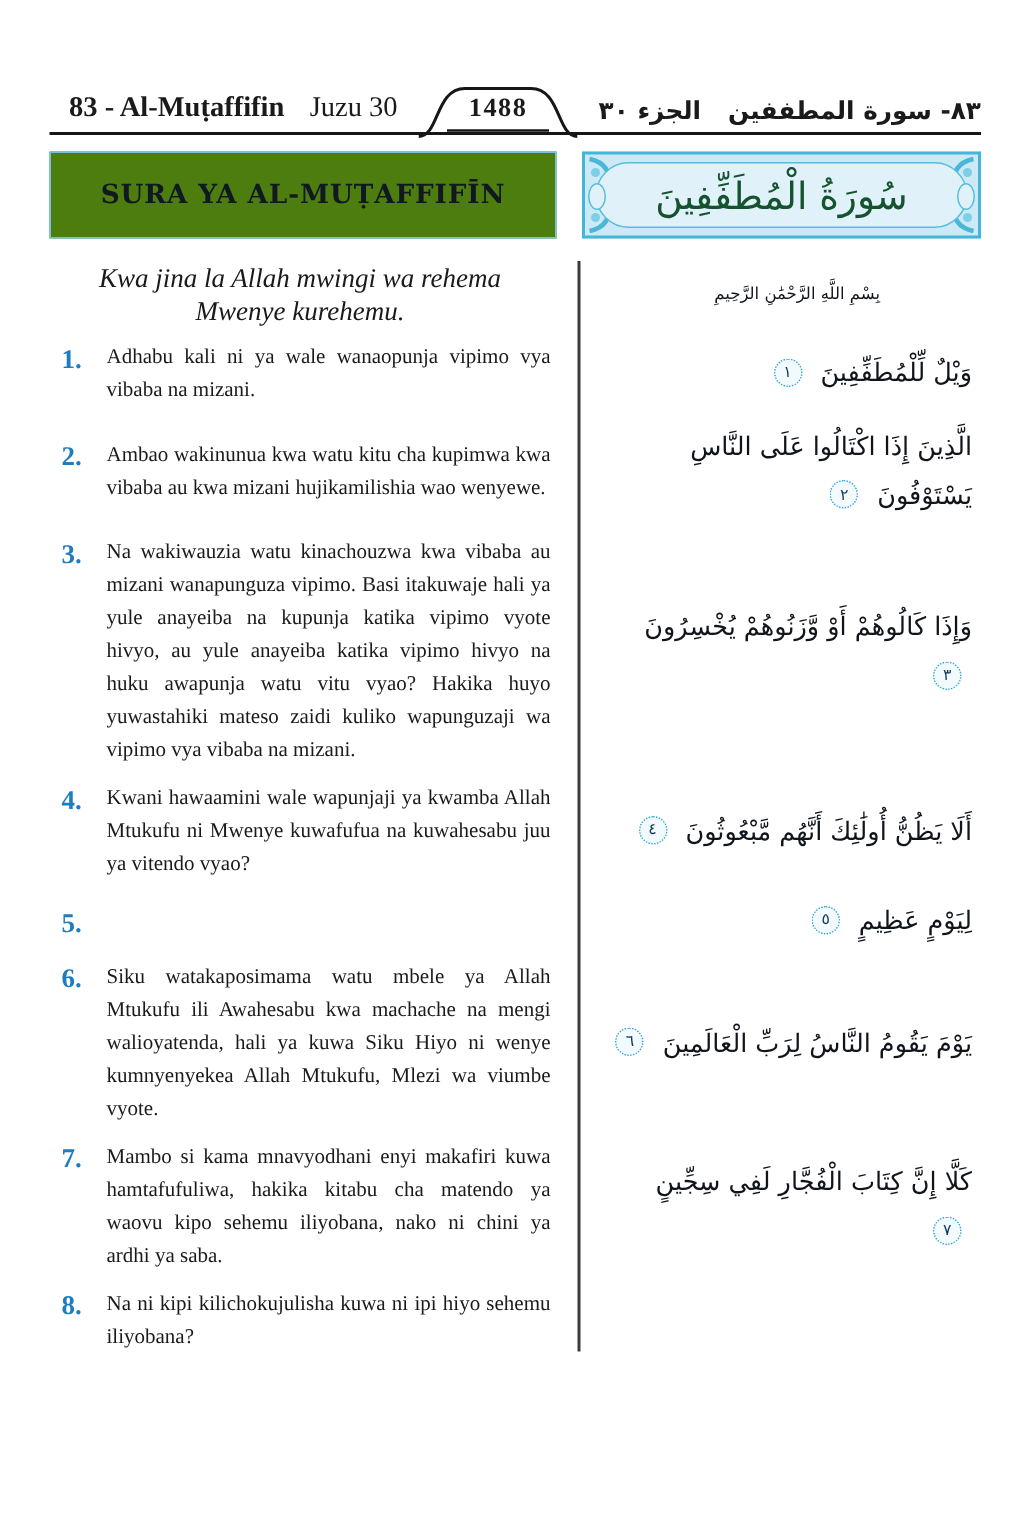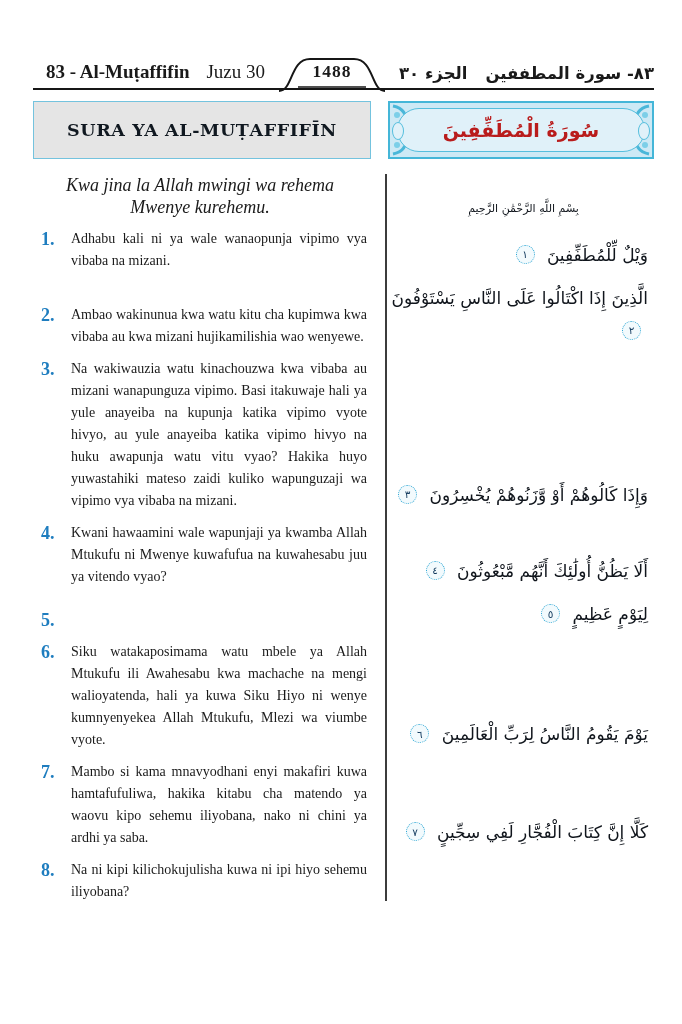--- a/index.html
+++ b/index.html
@@ -27,53 +27,53 @@
     position:absolute; left:0; right:0; top:7px; text-align:center;
     font-weight:bold; font-size:17.5px; letter-spacing:1px;
   }
   .hdr-ar { font-family:"DejaVu Sans",sans-serif; font-size:16.5px; font-weight:bold; direction:rtl; }
   .hdr-juzu-ar { margin-left:14px; margin-right:8px; }
   .hdr-sura-ar { margin-left:10px; }
 
   
   .title-row { display:flex; gap:17px; margin-top:11px; height:58px; }
   .title-box-latin {
-    width:338px; flex:none; background:#e5e5e5; border:1.5px solid #74c3de;
+    width:338px; flex:none; background:#4d7c0f; border:1.5px solid #74c3de;
     display:flex; align-items:center; justify-content:center;
     font-weight:bold; font-size:17.5px; letter-spacing:.6px; color:#101820;
     font-family:"DejaVu Serif","Liberation Serif",serif;
   }
   .title-box-ar {
     flex:1; position:relative; border:2px solid #44b6d8; background:#cde9f5; padding:5px 7px;
   }
   .cartouche {
     position:relative; height:100%; border:1.3px solid #55bedd; background:#e0f1f9;
     border-radius:24px; display:flex; align-items:center; justify-content:center;
   }
   .cartouche::before, .cartouche::after {
     content:""; position:absolute; top:50%; width:10px; height:16px; margin-top:-8px;
     border:1.3px solid #55bedd; background:#e0f1f9; border-radius:50%;
   }
   .cartouche::before { left:-6px; }
   .cartouche::after  { right:-6px; }
   .cartouche-text {
-    font-family:"DejaVu Sans",sans-serif; font-size:19px; font-weight:bold;
-    color:#b91c1c; direction:rtl;
+    font-family:"DejaVu Sans",sans-serif; font-size:25px; font-weight:normal;
+    color:#14532d; direction:rtl;
   }
   .corner { position:absolute; width:30px; height:44px; }
   .corner svg { width:100%; height:100%; }
   .corner.tl { left:1px;  top:1px; }
   .corner.tr { right:1px; top:1px;  transform:scaleX(-1); }
   .corner.bl { left:1px;  bottom:1px; transform:scaleY(-1); }
   .corner.br { right:1px; bottom:1px; transform:scale(-1,-1); }
 
   
   .columns { position:relative; margin-top:13px; }
   .v-divider { position:absolute; left:352px; top:2px; bottom:2px; width:1.5px; background:#3c3c3c; }
-  .row { display:flex; align-items:flex-end; }
+  .row { display:flex; align-items:center;gap:16px; }
   .sw-cell { width:352px; flex:none; padding-right:18px; }
   .ar-cell {
     flex:1; direction:rtl; text-align:right; padding:0 6px 0 4px;
     font-family:"DejaVu Sans",sans-serif; font-size:17px; line-height:1.95; color:#10151c;
   }
   .basmala-row { margin-bottom:10px; }
   .basmala-sw {
     font-style:italic; font-size:18px; line-height:22px; text-align:center;
     max-width:310px; margin:0 auto; padding-top:2px;
   }

